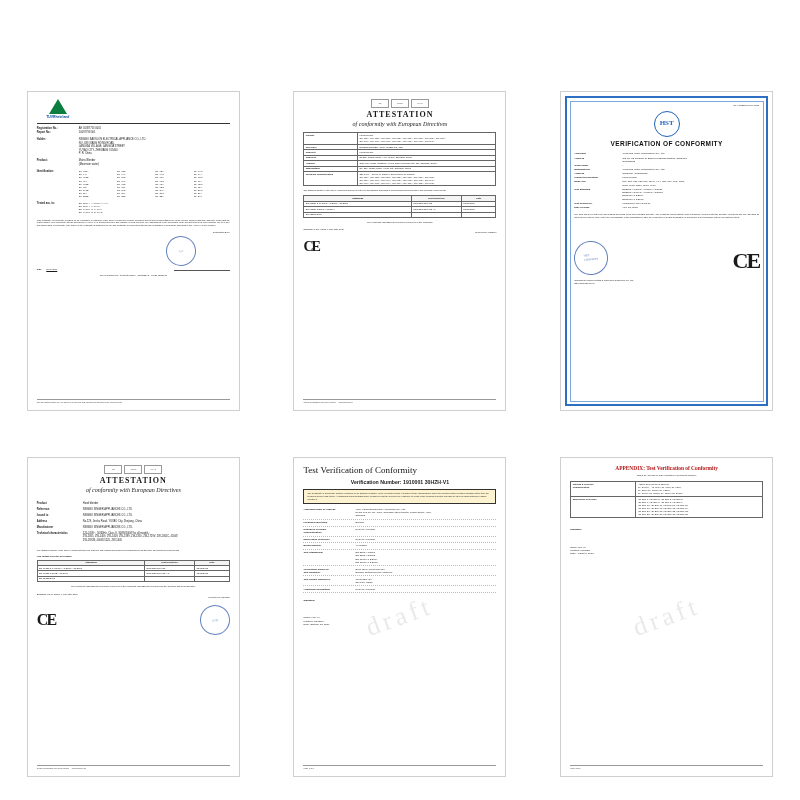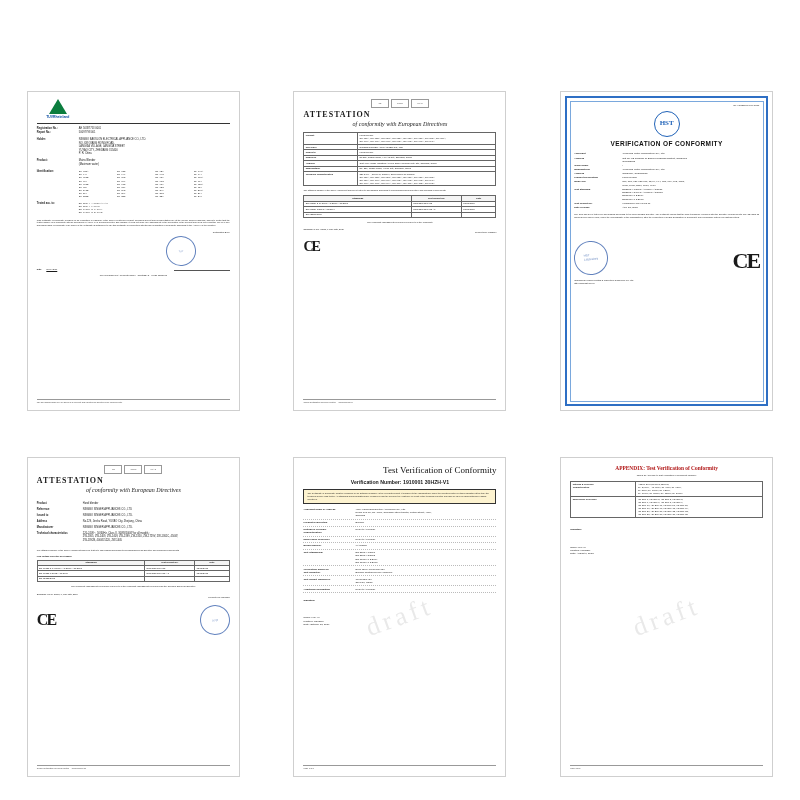--- a/index.html
+++ b/index.html
@@ -104,21 +104,21 @@
   }
   .sig-line { border-top: 0.5px solid #555; width: 56px; }
   .ce-mark {
     font-family: "Liberation Serif", serif;
     font-weight: bold; font-size: 22px; letter-spacing: -2px;
   }
 
   
   .attest-title {
     font-family: "Liberation Serif", serif;
-    font-size: 8px; font-weight: bold; text-align: left; letter-spacing: 1px;
+    font-size: 8px; font-weight: bold; text-align: center; letter-spacing: 1px;
   }
   .attest-sub {
     font-family: "Liberation Serif", serif;
     font-size: 6px; text-align: center; font-style: italic;
   }
   .logo-strip { display: flex; justify-content: center; align-items: center; gap: 2px; }
   .logo-box { width: 18px; height: 9px; border: 0.5px solid #999; font-size: 2px; display: flex; align-items: center; justify-content: center; color: #555; }
   .tbl { width: 100%; border-collapse: collapse; font-size: 2.3px; }
   .tbl td, .tbl th { border: 0.4px solid #666; padding: 0.7px 1.2px; vertical-align: top; }
   .tbl th { font-weight: bold; background: #f4f4f4; }
@@ -143,21 +143,21 @@
     display: flex; align-items: center; justify-content: center;
     font-size: 7px; font-weight: bold; font-family: "Liberation Serif", serif;
   }
   .d3-kv { display: flex; font-size: 2.5px; margin-bottom: 0.8px; }
   .d3-kv .k { width: 48px; flex: none; }
   .d3-kv .v { flex: 1; }
 
   
   .tv-title {
     font-family: "Liberation Serif", serif;
-    font-size: 9px; text-align: right; color: #111;
+    font-size: 9px; text-align: left; color: #111;
   }
   .tv-num { text-align: center; font-size: 5.2px; font-weight: bold; margin-top: 2px; }
   .warnbox {
     border: 0.6px solid #333; background: #fdf3d0;
     padding: 2px 3px; font-size: 2.2px; line-height: 1.35; margin: 3px 0;
   }
   .tv-kv { display: flex; font-size: 2.5px; border-bottom: 0.3px dotted #bbb; padding: 1.2px 0; }
   .tv-kv .k { width: 52px; flex: none; font-weight: bold; }
   .tv-kv .v { flex: 1; }
   .watermark {

